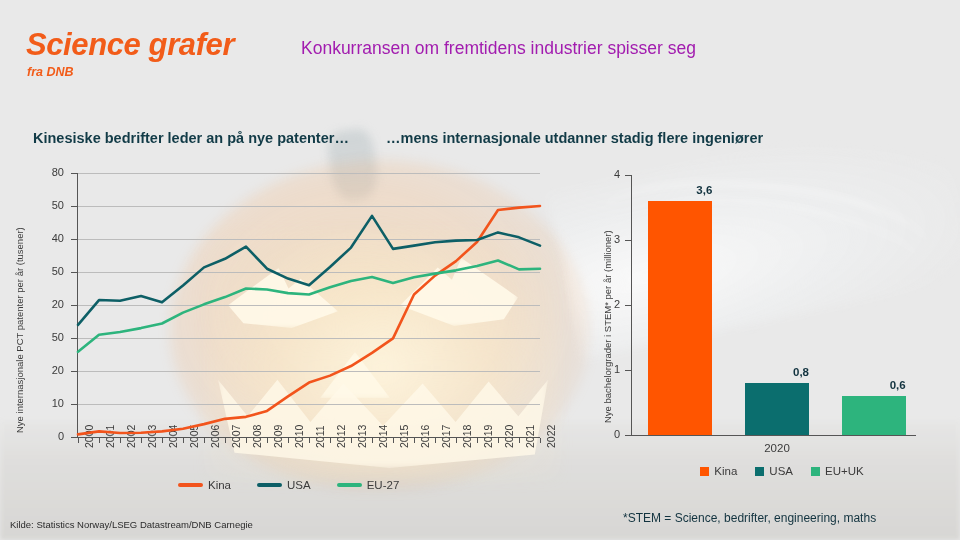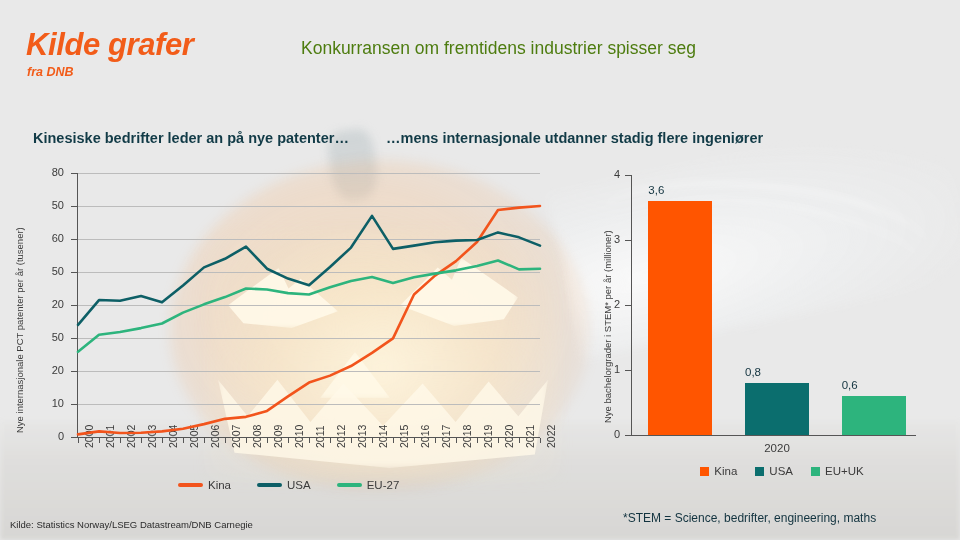--- a/index.html
+++ b/index.html
@@ -77,21 +77,21 @@
     position:absolute;left:26px;top:27px;
     font-size:31px;font-weight:bold;font-style:italic;
     color:#f25c19;letter-spacing:-.4px;
   }
   #brand-sub{
     position:absolute;left:27px;top:65px;
     font-size:12.5px;font-weight:bold;font-style:italic;color:#f25c19;
   }
   #header-tagline{
     position:absolute;left:301px;top:38px;
-    font-size:17.5px;color:#4d7c0f;
+    font-size:17.5px;color:#a21caf;
   }
   #subhead-left{
     position:absolute;left:33px;top:130px;
     font-size:14.5px;font-weight:bold;color:#123b47;
   }
   #subhead-right{
     position:absolute;left:386px;top:130px;
     font-size:14.5px;font-weight:bold;color:#123b47;
   }
   
@@ -127,22 +127,22 @@
   
   #bar-chart{left:596px;top:165px;width:364px;height:350px;}
   #bc-plot{position:absolute;left:36px;top:10px;width:290px;height:260px;}
   #bc-yaxis{left:35px;top:10px;width:1px;height:261px;}
   #bc-xaxis{left:35px;top:270px;width:285px;height:1px;}
   .bc-ytick{position:absolute;left:29px;width:6px;height:1px;background:#555;}
   .bc-ylab{position:absolute;right:0;text-align:right;font-size:11px;color:#3b3b3b;}
   #bc-ytitle{position:absolute;left:6px;top:258px;transform:rotate(-90deg);transform-origin:left top;}
   .bar{position:absolute;bottom:0;}
   .bar-val{
-    position:absolute;width:100%;text-align:left;
-    font-size:11.5px;font-weight:normal;color:#12333f;
+    position:absolute;width:100%;text-align:right;
+    font-size:11.5px;font-weight:bold;color:#12333f;
   }
   #bc-catlabel{
     position:absolute;left:36px;top:277px;width:290px;text-align:center;
     font-size:11.5px;color:#3b3b3b;
   }
   #bc-legend{
     position:absolute;left:36px;top:300px;width:300px;
     display:flex;gap:18px;align-items:center;justify-content:center;
   }
   #bc-legend .item{display:flex;align-items:center;gap:5px;}
@@ -169,21 +169,21 @@
   <div class="pumpkin-stem"></div>
   <div class="pumpkin-body"></div>
   <div class="glow"></div>
   <div class="eye left"></div>
   <div class="eye right"></div>
   <div class="nose"></div>
   <div class="mouth"></div>
 </div>
 
 <div class="layer">
-  <div id="brand-title">Kilde grafer</div>
+  <div id="brand-title">Science grafer</div>
   <div id="brand-sub">fra DNB</div>
   <div id="header-tagline">Konkurransen om fremtidens industrier spisser seg</div>
   <div id="subhead-left">Kinesiske bedrifter leder an på nye patenter…</div>
   <div id="subhead-right">…mens internasjonale utdanner stadig flere ingeniører</div>
 
   <div id="line-chart" class="chart">
     <div id="lc-ytitle" class="axis-title">Nye internasjonale PCT patenter per år (tusener)</div>
     <div id="lc-grid-host">
         <div class="gridline" style="left: 78px; top: 239px; width: 462px;"></div>
         <div class="gridline" style="left: 78px; top: 206px; width: 462px;"></div>
@@ -201,21 +201,21 @@
         <div class="lc-ylab" style="top: 232px; left: 0px; width: 64px;">10</div>
         <div class="lc-ytick" style="top: 206px;"></div>
         <div class="lc-ylab" style="top: 199px; left: 0px; width: 64px;">20</div>
         <div class="lc-ytick" style="top: 173px;"></div>
         <div class="lc-ylab" style="top: 166px; left: 0px; width: 64px;">50</div>
         <div class="lc-ytick" style="top: 140px;"></div>
         <div class="lc-ylab" style="top: 133px; left: 0px; width: 64px;">20</div>
         <div class="lc-ytick" style="top: 107px;"></div>
         <div class="lc-ylab" style="top: 100px; left: 0px; width: 64px;">50</div>
         <div class="lc-ytick" style="top: 74px;"></div>
-        <div class="lc-ylab" style="top: 67px; left: 0px; width: 64px;">60</div>
+        <div class="lc-ylab" style="top: 67px; left: 0px; width: 64px;">40</div>
         <div class="lc-ytick" style="top: 41px;"></div>
         <div class="lc-ylab" style="top: 34px; left: 0px; width: 64px;">50</div>
         <div class="lc-ytick" style="top: 8px;"></div>
         <div class="lc-ylab" style="top: 1px; left: 0px; width: 64px;">80</div>
       </div>
     <div id="lc-xticks-host">
         <div class="lc-xtick" style="left: 78px;"></div>
         <div class="lc-xlab" style="left: 83px; top: 283px;">2000</div>
         <div class="lc-xtick" style="left: 99px;"></div>
         <div class="lc-xlab" style="left: 104px; top: 283px;">2001</div>

